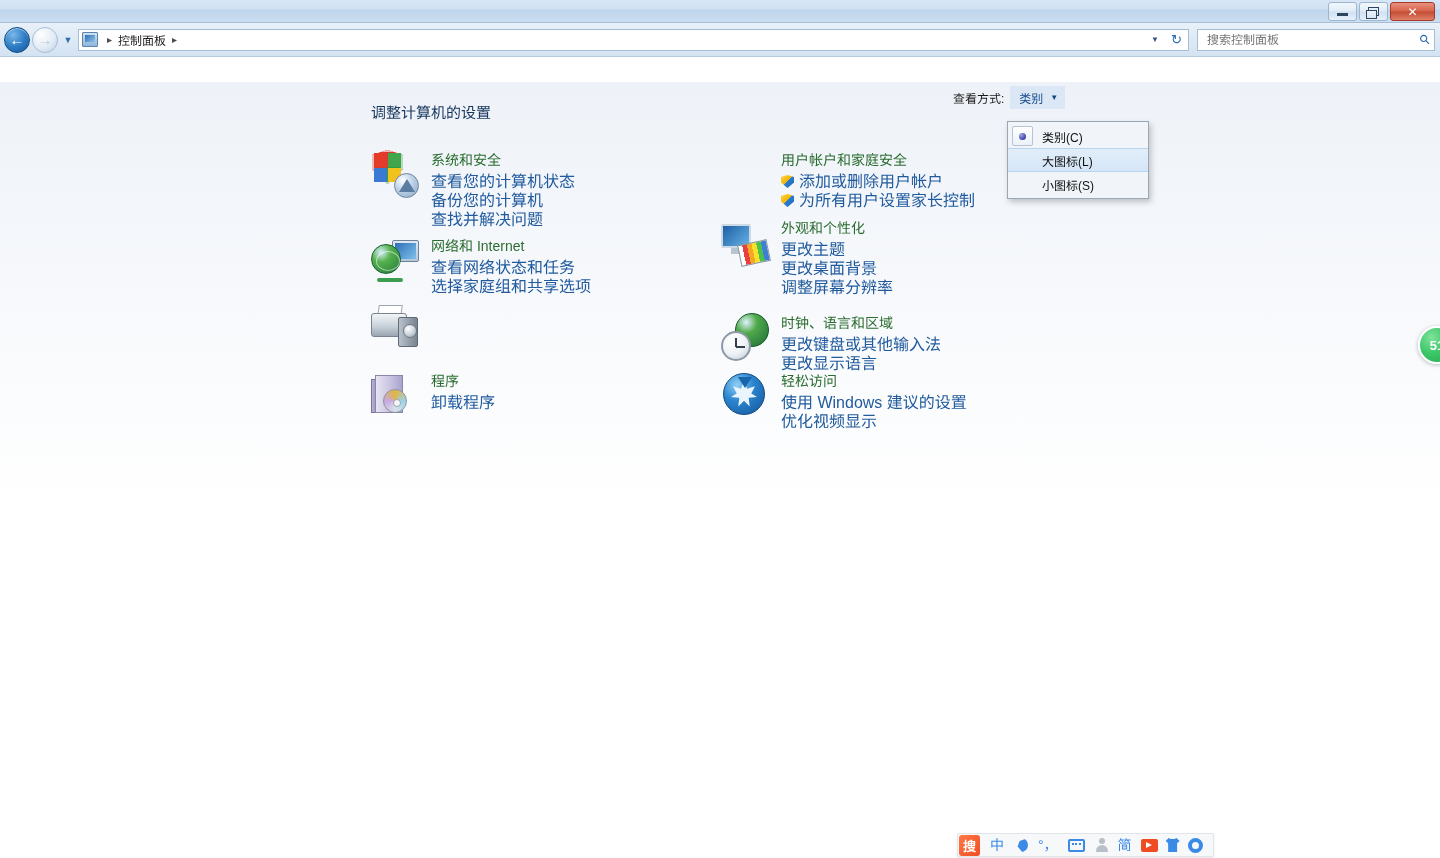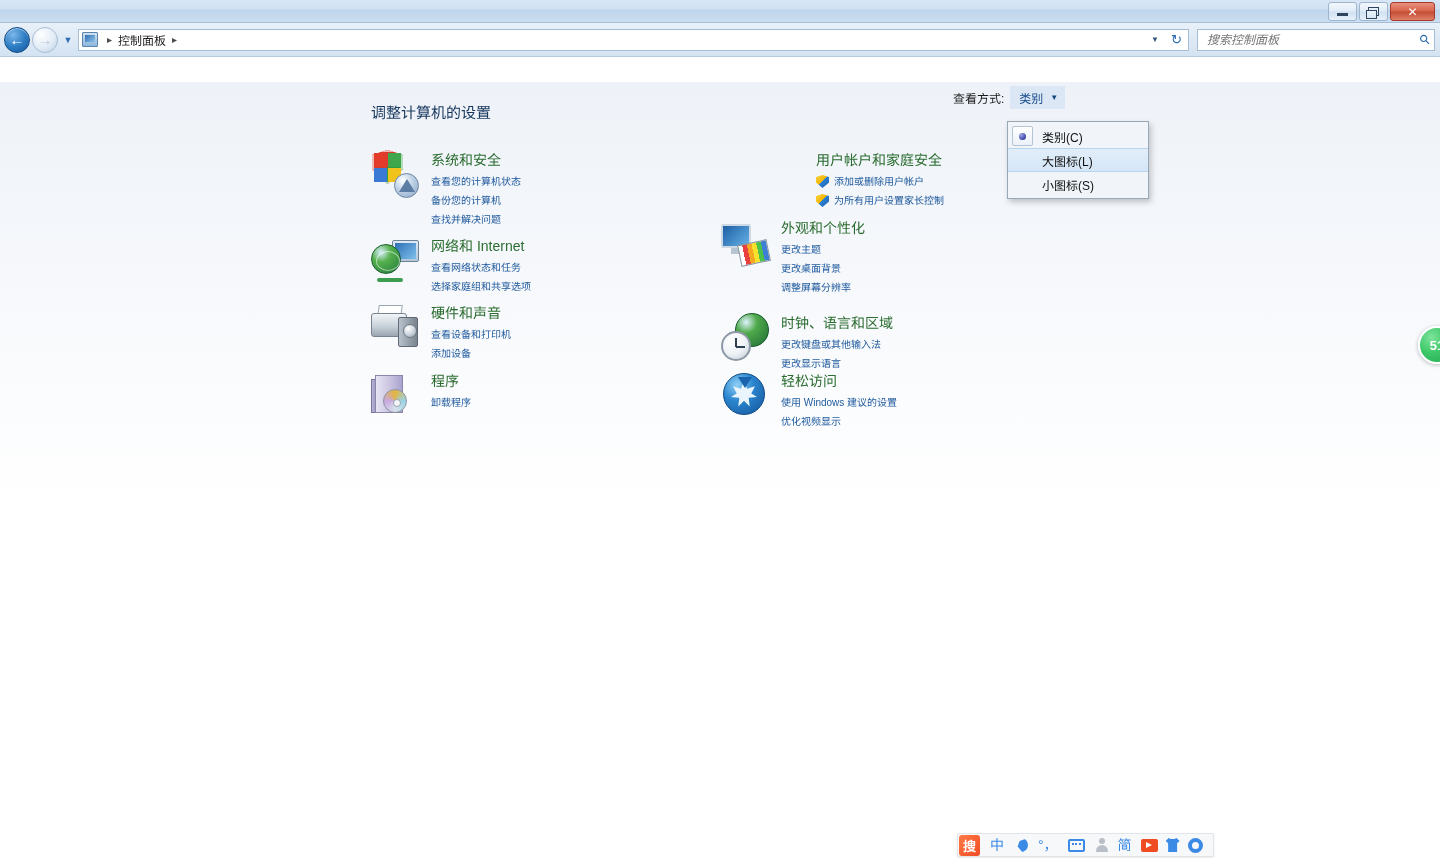--- a/index.html
+++ b/index.html
@@ -126,21 +126,21 @@
     width: 238px; height: 22px;
     margin-left: 8px; margin-right: 5px;
     background: #ffffff;
     border: 1px solid #a6bdd4;
     display: flex; align-items: center;
     padding: 0 4px 0 7px;
   }
   #search-input {
     flex: 1 1 auto; border: none; outline: none;
     font-family: "Liberation Sans", sans-serif;
-    font-size: 12px; font-style: italic; color: #8b8b8b;
+    font-size: 12px; color: #8b8b8b;
     background: transparent;
   }
   #search-icon { color:#2a6bb0; font-size: 13px; transform: rotate(-45deg); }
 
   
   #menubar {
     position: absolute; left: 0; top: 57px;
     width: 1440px; height: 24px;
     background: linear-gradient(to bottom,#f4f8fc 0%,#eef4fa 100%);
     border-bottom: 1px solid #ccdae8;
@@ -227,21 +227,21 @@
     flex: 0 0 48px;
     position: relative;
     margin-right: 12px;
   }
   .cat-text { padding-top: 2px; }
   .cat-title {
     font-size: 14px; color: #2a6c2f; line-height: 17px;
     margin-bottom: 3px;
   }
   .cat-task {
-    font-size: 10px; color: #215b9e; line-height: 19px;
+    font-size: 16px; color: #215b9e; line-height: 19px;
     display: flex; align-items: center;
   }
   .shield-mini {
     width: 13px; height: 13px; margin-right: 5px; flex: 0 0 13px;
     position: relative;
   }
   .shield-mini:before {
     content:""; position:absolute; inset:0;
     background: linear-gradient(135deg,#ffd24a 0%,#f2b600 48%,#2a7fd4 48%,#1f63ae 100%);
     clip-path: polygon(50% 0, 100% 16%, 100% 58%, 50% 100%, 0 58%, 0 16%);
@@ -588,40 +588,35 @@
       <div class="cat-task">选择家庭组和共享选项</div>
     </div>
   </div>
 
   <div class="category" style="left:371px; top:303px;">
     <div class="cat-icon ico-hardware">
       <span class="paper"></span>
         <span class="printer"></span>
         <span class="speaker"></span>
     </div>
-    <div class="cat-text">
-      <div class="cat-title">硬件和声音</div>
-      <div class="cat-task">查看设备和打印机</div>
-      <div class="cat-task">添加设备</div>
-    </div>
   </div>
 
   <div class="category" style="left:371px; top:371px;">
     <div class="cat-icon ico-programs">
       <span class="box2"></span>
         <span class="box1"></span>
         <span class="cd"></span>
     </div>
     <div class="cat-text">
       <div class="cat-title">程序</div>
       <div class="cat-task">卸载程序</div>
     </div>
   </div>
 
-  <div class="category" style="left:756px; top:150px;">
+  <div class="category" style="left:721px; top:150px;">
     <div class="cat-icon ico-users">
       <span class="p2"><span class="head"></span><span class="body"></span></span>
       <span class="p1"><span class="head"></span><span class="body"></span></span>
     </div>
     <div class="cat-text">
       <div class="cat-title">用户帐户和家庭安全</div>
       <div class="cat-task">
         <span class="shield-mini"></span>
         <span>添加或删除用户帐户</span>
       </div>

